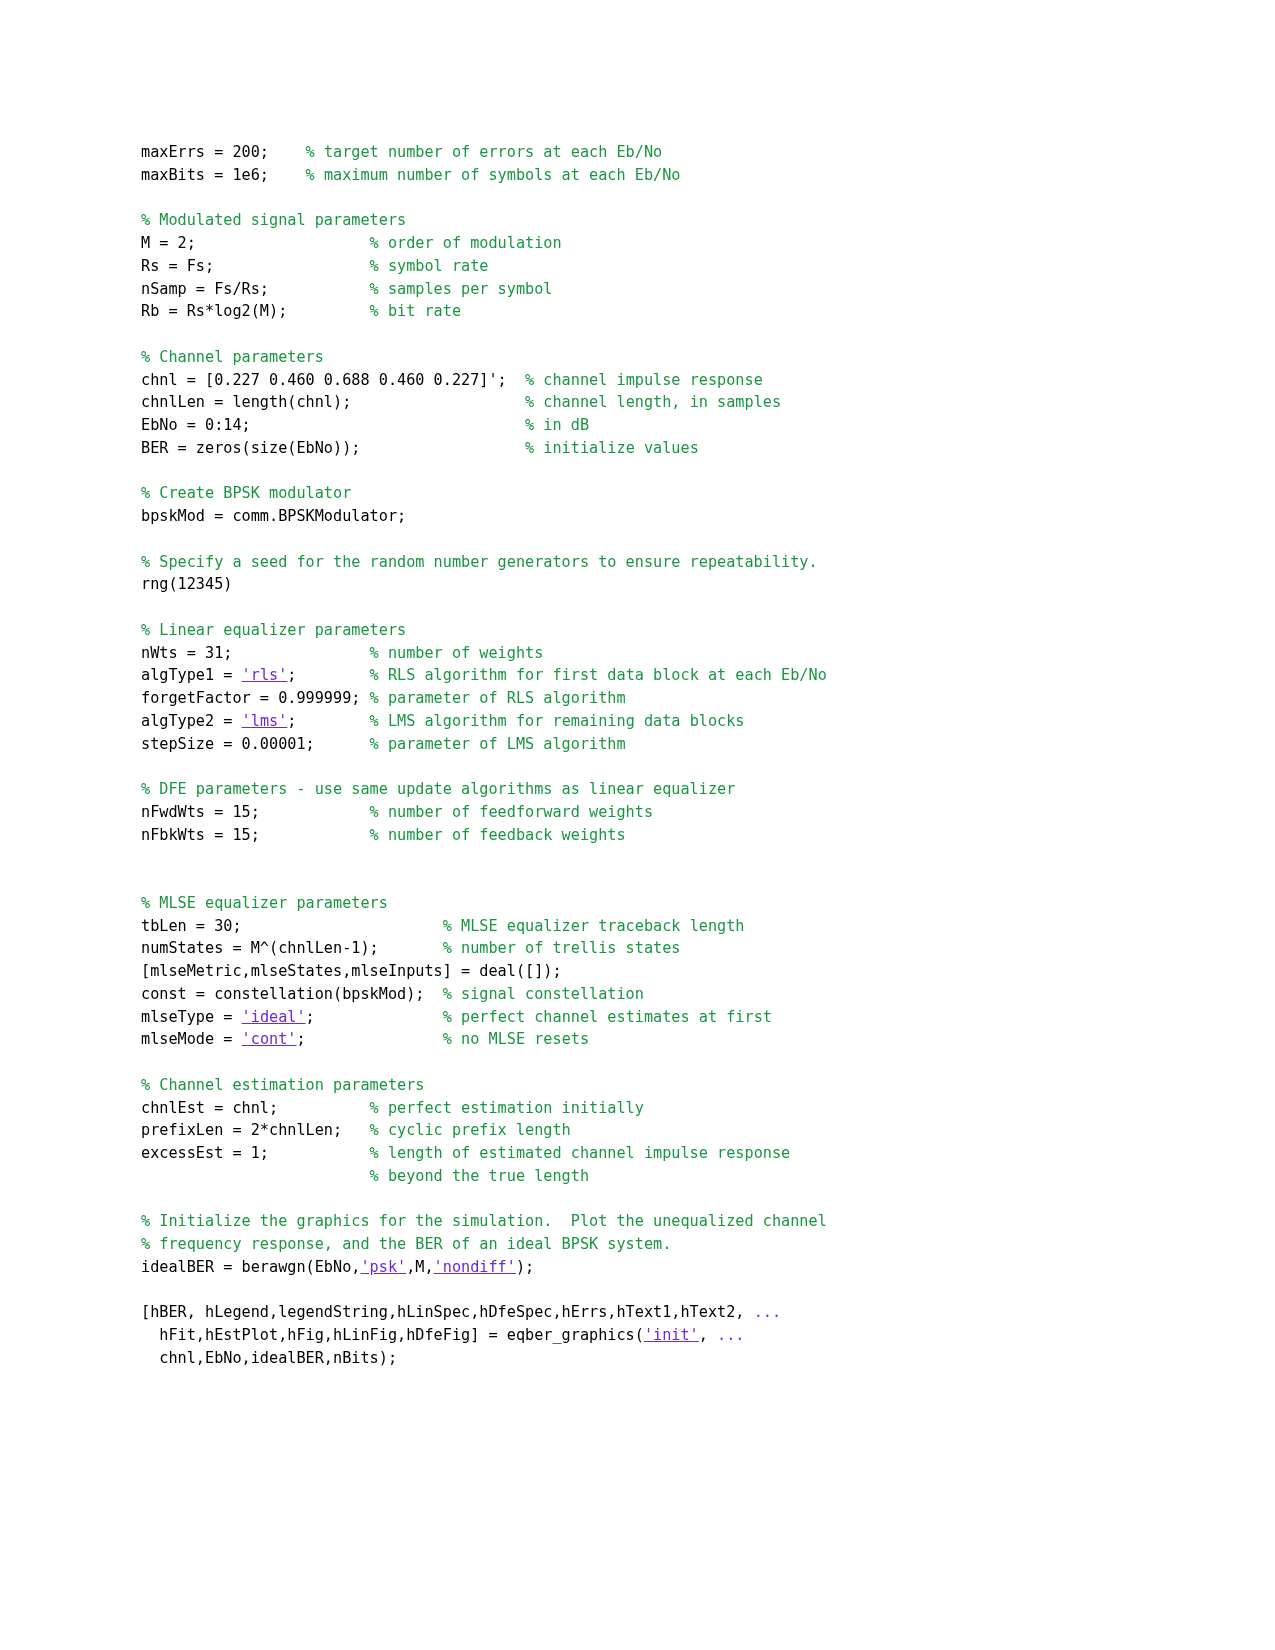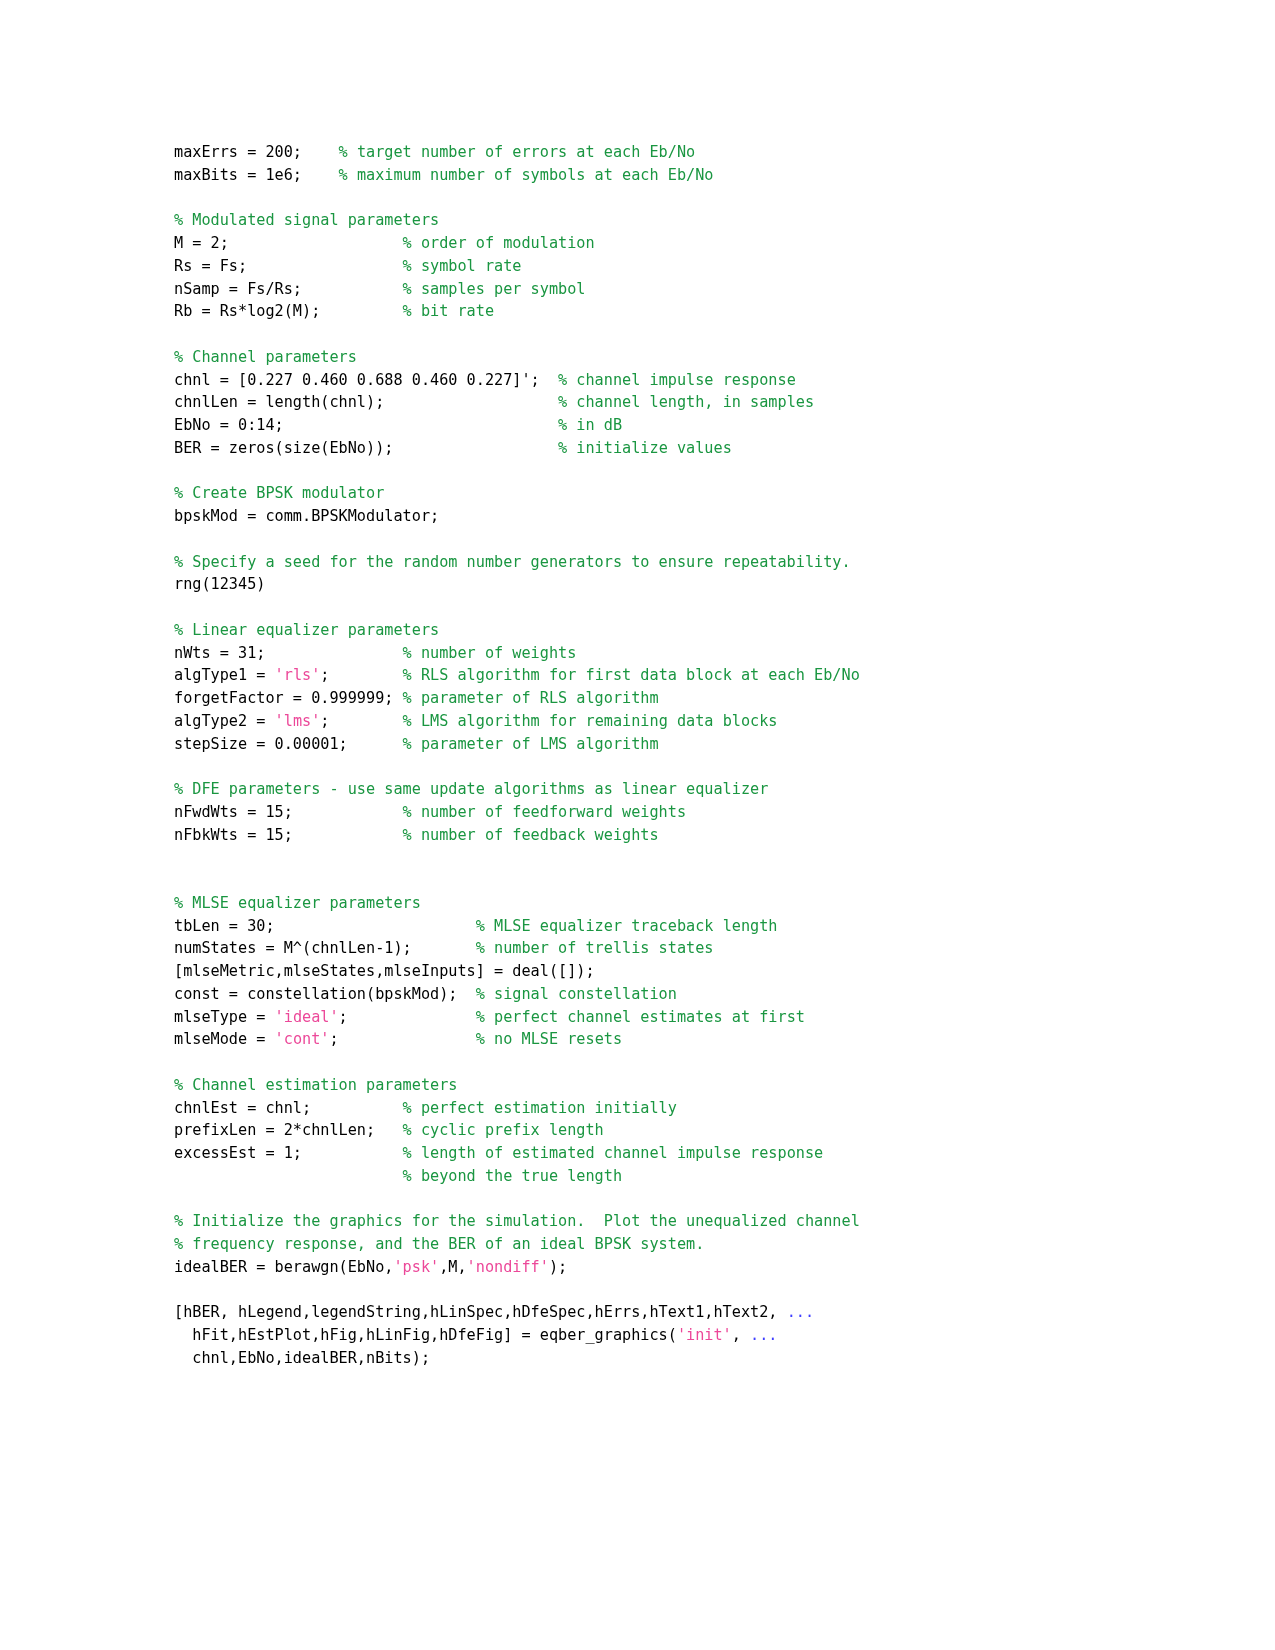--- a/index.html
+++ b/index.html
@@ -26,25 +26,24 @@
     line-height: 22.75px;
     white-space: pre;
     color: #000000;
     letter-spacing: 0px;
     tab-size: 4;
   }
   .ln {
     display: block;
     height: 22.75px;
     white-space: pre;
-    margin-left: 33px;
   }
   .blank { display:block; height: 22.75px; }
   .cm { color: #1a9641; }
-  .st { color: #ec4899; }
+  .st { color: #6d28d9; text-decoration: underline; }
   .cont { color: #3f3fff; }
 </style>
 </head>
 <body>
 
 <div id="page">
   <div id="code"><span class="ln"><span>maxErrs = 200;    </span><span class="cm">% target number of errors at each Eb/No</span></span><span class="ln"><span>maxBits = 1e6;    </span><span class="cm">% maximum number of symbols at each Eb/No</span></span><span class="blank">&nbsp;</span><span class="ln"><span class="cm">% Modulated signal parameters</span></span><span class="ln"><span>M = 2;                   </span><span class="cm">% order of modulation</span></span><span class="ln"><span>Rs = Fs;                 </span><span class="cm">% symbol rate</span></span><span class="ln"><span>nSamp = Fs/Rs;           </span><span class="cm">% samples per symbol</span></span><span class="ln"><span>Rb = Rs*log2(M);         </span><span class="cm">% bit rate</span></span><span class="blank">&nbsp;</span><span class="ln"><span class="cm">% Channel parameters</span></span><span class="ln"><span>chnl = [0.227 0.460 0.688 0.460 0.227]';  </span><span class="cm">% channel impulse response</span></span><span class="ln"><span>chnlLen = length(chnl);                   </span><span class="cm">% channel length, in samples</span></span><span class="ln"><span>EbNo = 0:14;                              </span><span class="cm">% in dB</span></span><span class="ln"><span>BER = zeros(size(EbNo));                  </span><span class="cm">% initialize values</span></span><span class="blank">&nbsp;</span><span class="ln"><span class="cm">% Create BPSK modulator</span></span><span class="ln"><span>bpskMod = comm.BPSKModulator;</span></span><span class="blank">&nbsp;</span><span class="ln"><span class="cm">% Specify a seed for the random number generators to ensure repeatability.</span></span><span class="ln"><span>rng(12345)</span></span><span class="blank">&nbsp;</span><span class="ln"><span class="cm">% Linear equalizer parameters</span></span><span class="ln"><span>nWts = 31;               </span><span class="cm">% number of weights</span></span><span class="ln"><span>algType1 = </span><span class="st">'rls'</span><span>;        </span><span class="cm">% RLS algorithm for first data block at each Eb/No</span></span><span class="ln"><span>forgetFactor = 0.999999; </span><span class="cm">% parameter of RLS algorithm</span></span><span class="ln"><span>algType2 = </span><span class="st">'lms'</span><span>;        </span><span class="cm">% LMS algorithm for remaining data blocks</span></span><span class="ln"><span>stepSize = 0.00001;      </span><span class="cm">% parameter of LMS algorithm</span></span><span class="blank">&nbsp;</span><span class="ln"><span class="cm">% DFE parameters - use same update algorithms as linear equalizer</span></span><span class="ln"><span>nFwdWts = 15;            </span><span class="cm">% number of feedforward weights</span></span><span class="ln"><span>nFbkWts = 15;            </span><span class="cm">% number of feedback weights</span></span><span class="blank">&nbsp;</span><span class="blank">&nbsp;</span><span class="ln"><span class="cm">% MLSE equalizer parameters</span></span><span class="ln"><span>tbLen = 30;                      </span><span class="cm">% MLSE equalizer traceback length</span></span><span class="ln"><span>numStates = M^(chnlLen-1);       </span><span class="cm">% number of trellis states</span></span><span class="ln"><span>[mlseMetric,mlseStates,mlseInputs] = deal([]);</span></span><span class="ln"><span>const = constellation(bpskMod);  </span><span class="cm">% signal constellation</span></span><span class="ln"><span>mlseType = </span><span class="st">'ideal'</span><span>;              </span><span class="cm">% perfect channel estimates at first</span></span><span class="ln"><span>mlseMode = </span><span class="st">'cont'</span><span>;               </span><span class="cm">% no MLSE resets</span></span><span class="blank">&nbsp;</span><span class="ln"><span class="cm">% Channel estimation parameters</span></span><span class="ln"><span>chnlEst = chnl;          </span><span class="cm">% perfect estimation initially</span></span><span class="ln"><span>prefixLen = 2*chnlLen;   </span><span class="cm">% cyclic prefix length</span></span><span class="ln"><span>excessEst = 1;           </span><span class="cm">% length of estimated channel impulse response</span></span><span class="ln"><span>                         </span><span class="cm">% beyond the true length</span></span><span class="blank">&nbsp;</span><span class="ln"><span class="cm">% Initialize the graphics for the simulation.  Plot the unequalized channel</span></span><span class="ln"><span class="cm">% frequency response, and the BER of an ideal BPSK system.</span></span><span class="ln"><span>idealBER = berawgn(EbNo,</span><span class="st">'psk'</span><span>,M,</span><span class="st">'nondiff'</span><span>);</span></span><span class="blank">&nbsp;</span><span class="ln"><span>[hBER, hLegend,legendString,hLinSpec,hDfeSpec,hErrs,hText1,hText2, </span><span class="cont">...</span></span><span class="ln"><span>  hFit,hEstPlot,hFig,hLinFig,hDfeFig] = eqber_graphics(</span><span class="st">'init'</span><span>, </span><span class="cont">...</span></span><span class="ln"><span>  chnl,EbNo,idealBER,nBits);</span></span></div>
 </div>
 
 </body></html>

